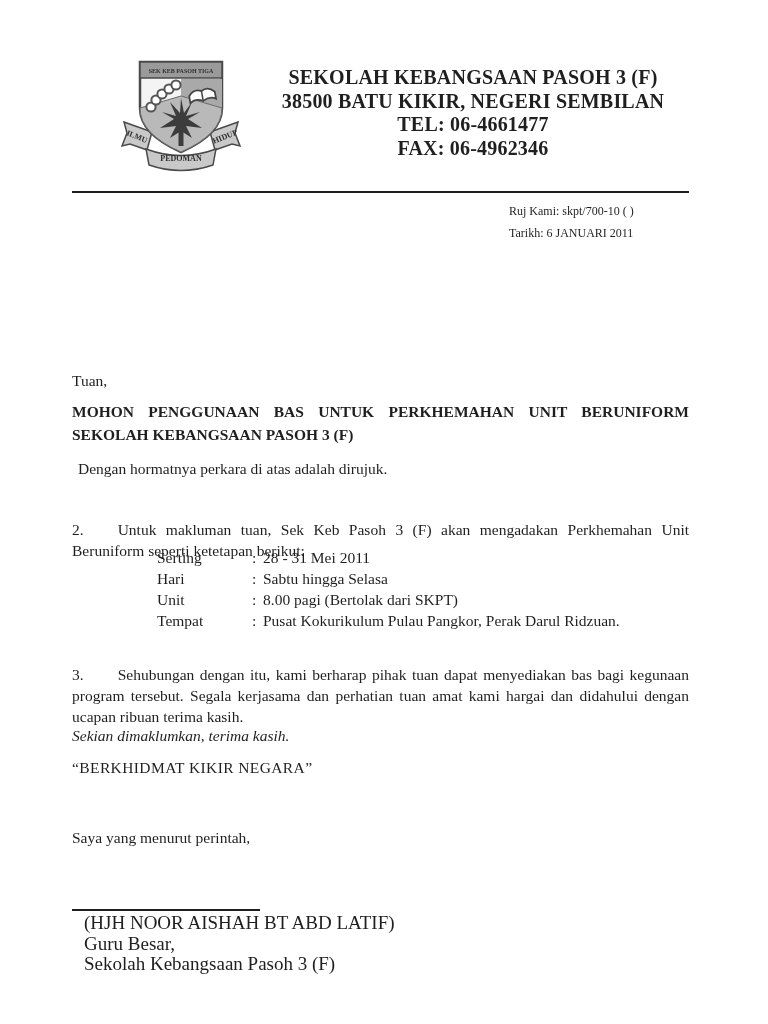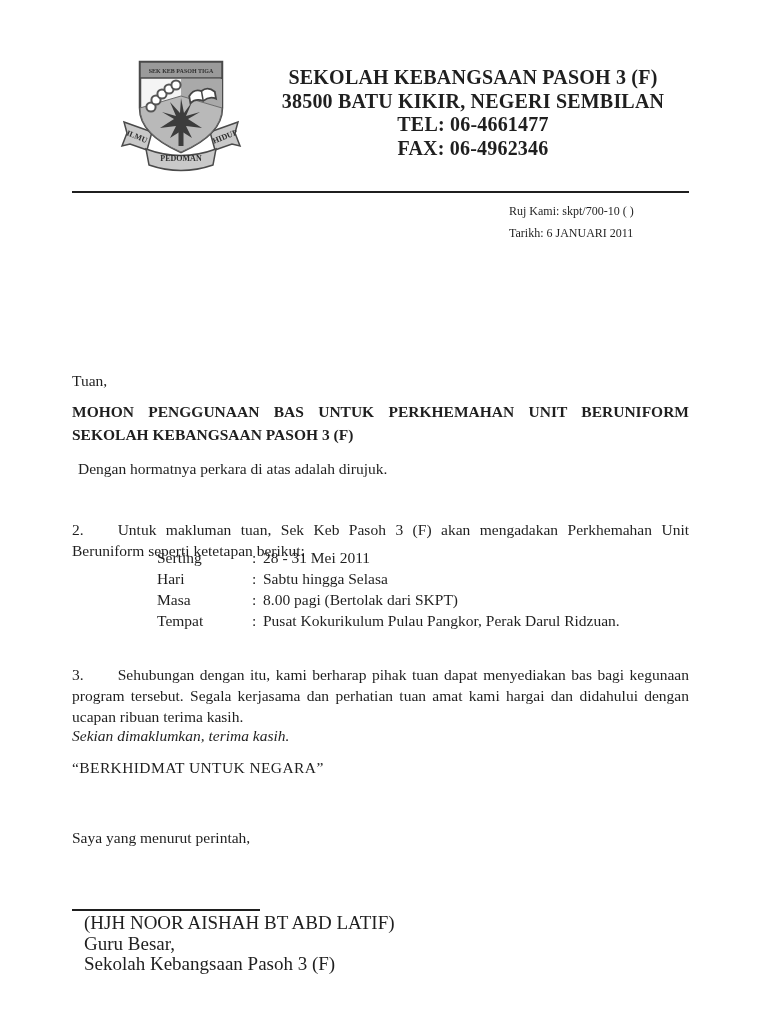--- a/index.html
+++ b/index.html
@@ -133,35 +133,35 @@
       <span class="dlabel">Serting</span>
         <span class="dsep">:</span>
         <span>28 - 31 Mei 2011</span>
     </div>
     <div class="drow">
       <span class="dlabel">Hari</span>
         <span class="dsep">:</span>
         <span>Sabtu hingga Selasa</span>
     </div>
     <div class="drow">
-      <span class="dlabel">Masa</span>
+      <span class="dlabel">Unit</span>
         <span class="dsep">:</span>
         <span>8.00 pagi (Bertolak dari SKPT)</span>
     </div>
     <div class="drow">
       <span class="dlabel">Tempat</span>
         <span class="dsep">:</span>
         <span>Pusat Kokurikulum Pulau Pangkor, Perak Darul Ridzuan.</span>
     </div>
   </div>
 
   <p class="abs t para p3"><span>3.</span><span class="tab"></span><span>Sehubungan dengan itu, kami berharap pihak tuan dapat menyediakan bas bagi kegunaan program tersebut. Segala kerjasama dan perhatian tuan amat kami hargai dan didahului dengan ucapan ribuan terima kasih.</span></p>
 
   <div class="abs t closing1">Sekian dimaklumkan, terima kasih.</div>
-  <div class="abs t closing2">“BERKHIDMAT UNTUK NEGARA”</div>
+  <div class="abs t closing2">“BERKHIDMAT KIKIR NEGARA”</div>
   <div class="abs t closing3">Saya yang menurut perintah,</div>
 
   <div class="abs sigline"></div>
   <div class="abs sigblock">
     <div>(HJH NOOR AISHAH BT ABD LATIF)</div>
     <div>Guru Besar,</div>
     <div>Sekolah Kebangsaan Pasoh 3 (F)</div>
   </div>
 
 </div>

